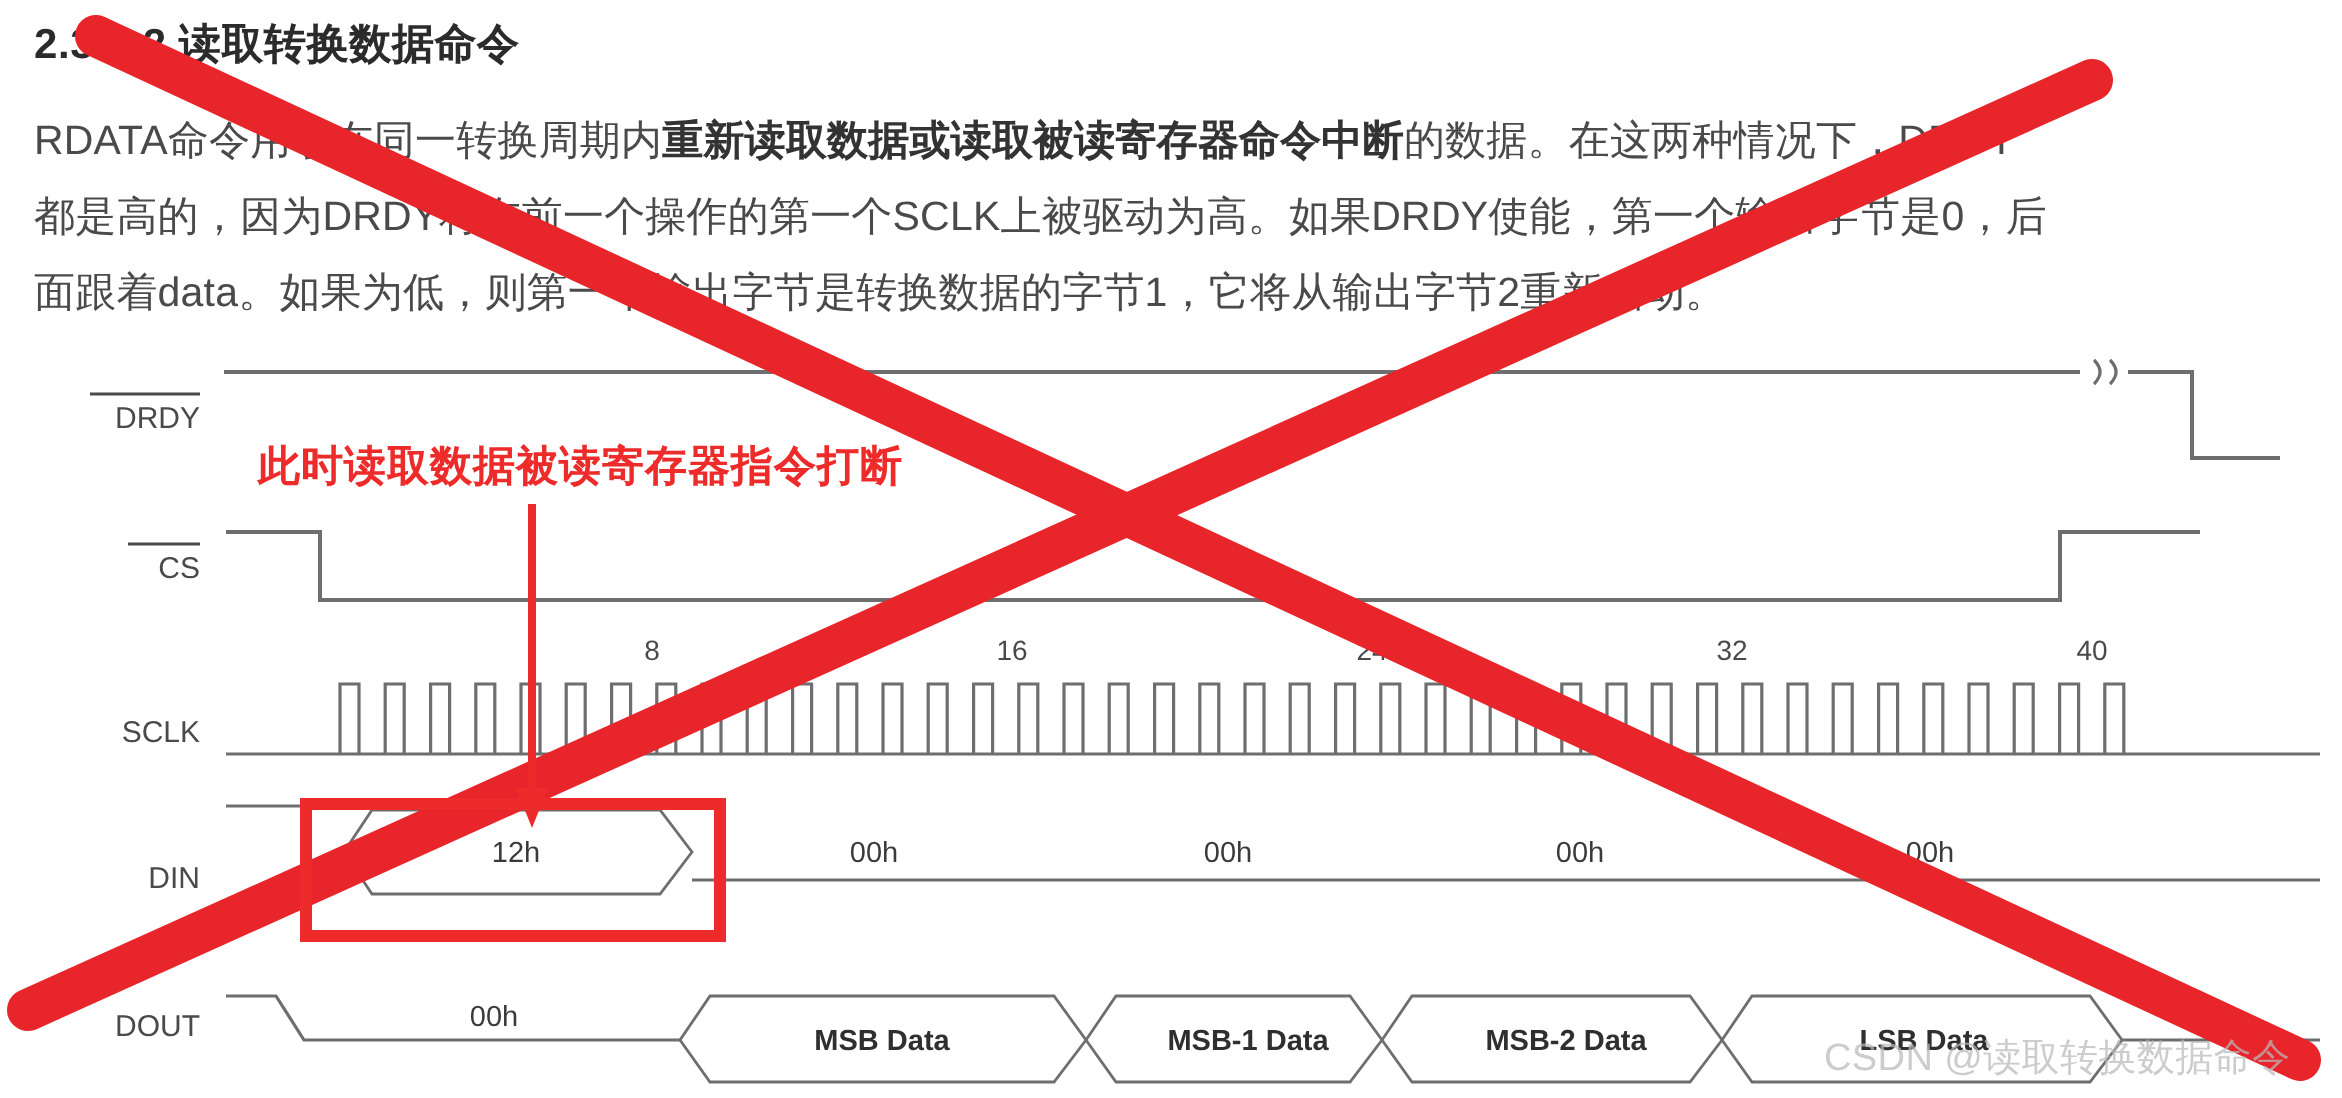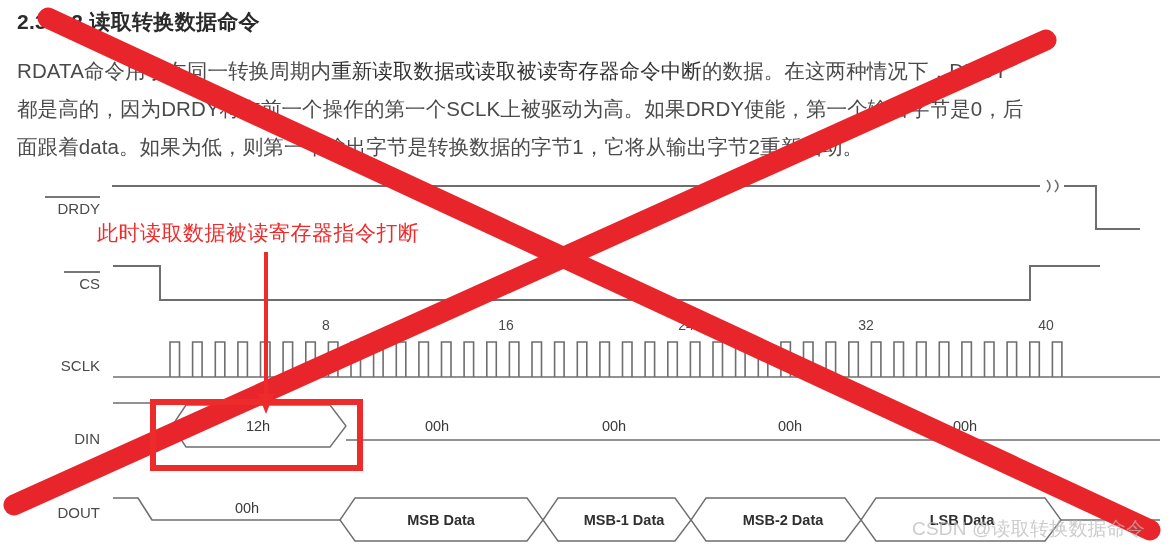--- a/index.html
+++ b/index.html
@@ -34,21 +34,21 @@
   }
   .body-line {
     position: absolute;
     left: 17px;
     font-size: 20.5px;
     line-height: 26px;
     color: #4a4a4a;
     white-space: nowrap;
     letter-spacing: 0.1px;
   }
-  .body-line b { font-weight: normal; color: #333; }
+  .body-line b { font-weight: bold; color: #333; }
   #body-line-1 { top: 58px; }
   #body-line-2 { top: 96px; }
   #body-line-3 { top: 134px; }
 
   
   #timing-diagram {
     position: absolute;
     left: 0;
     top: 172px;
     width: 1171px;
@@ -82,24 +82,24 @@
     text-anchor: middle;
   }
   .wave { fill: none; stroke: #6e6e6e; stroke-width: 2; }
   .wave-thin { fill: none; stroke: #6e6e6e; stroke-width: 1.6; }
   .bus-shape { fill: #ffffff; stroke: #6e6e6e; stroke-width: 1.4; }
   .overbar { stroke: #4a4a4a; stroke-width: 1.4; }
 
   
   #annot-text {
     position: absolute;
-    left: 97px;
+    left: 129px;
     top: 219px;
     font-size: 21px;
-    font-weight: normal;
+    font-weight: bold;
     color: #ee2b2b;
     white-space: nowrap;
     letter-spacing: 0.5px;
   }
   #annot-overlay {
     position: absolute;
     left: 0; top: 0;
     width: 1171px; height: 549px;
     pointer-events: none;
   }

